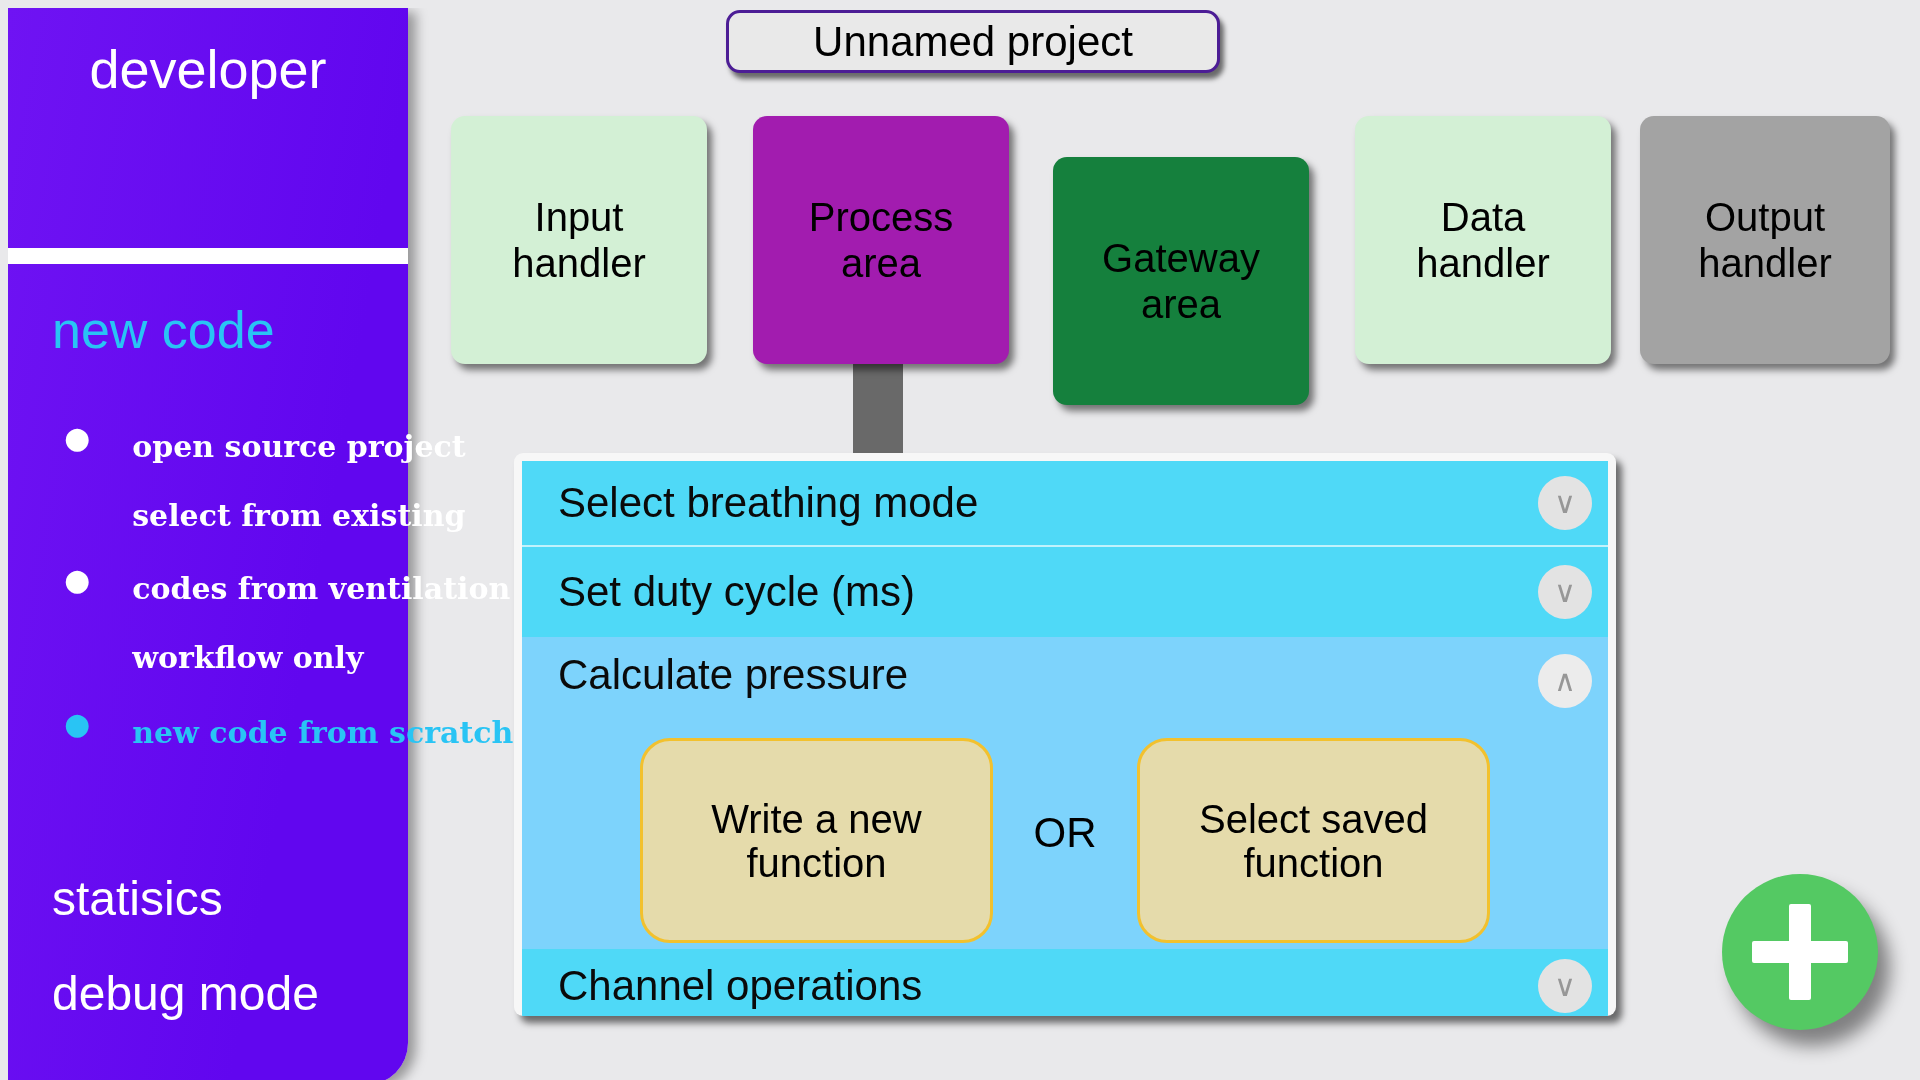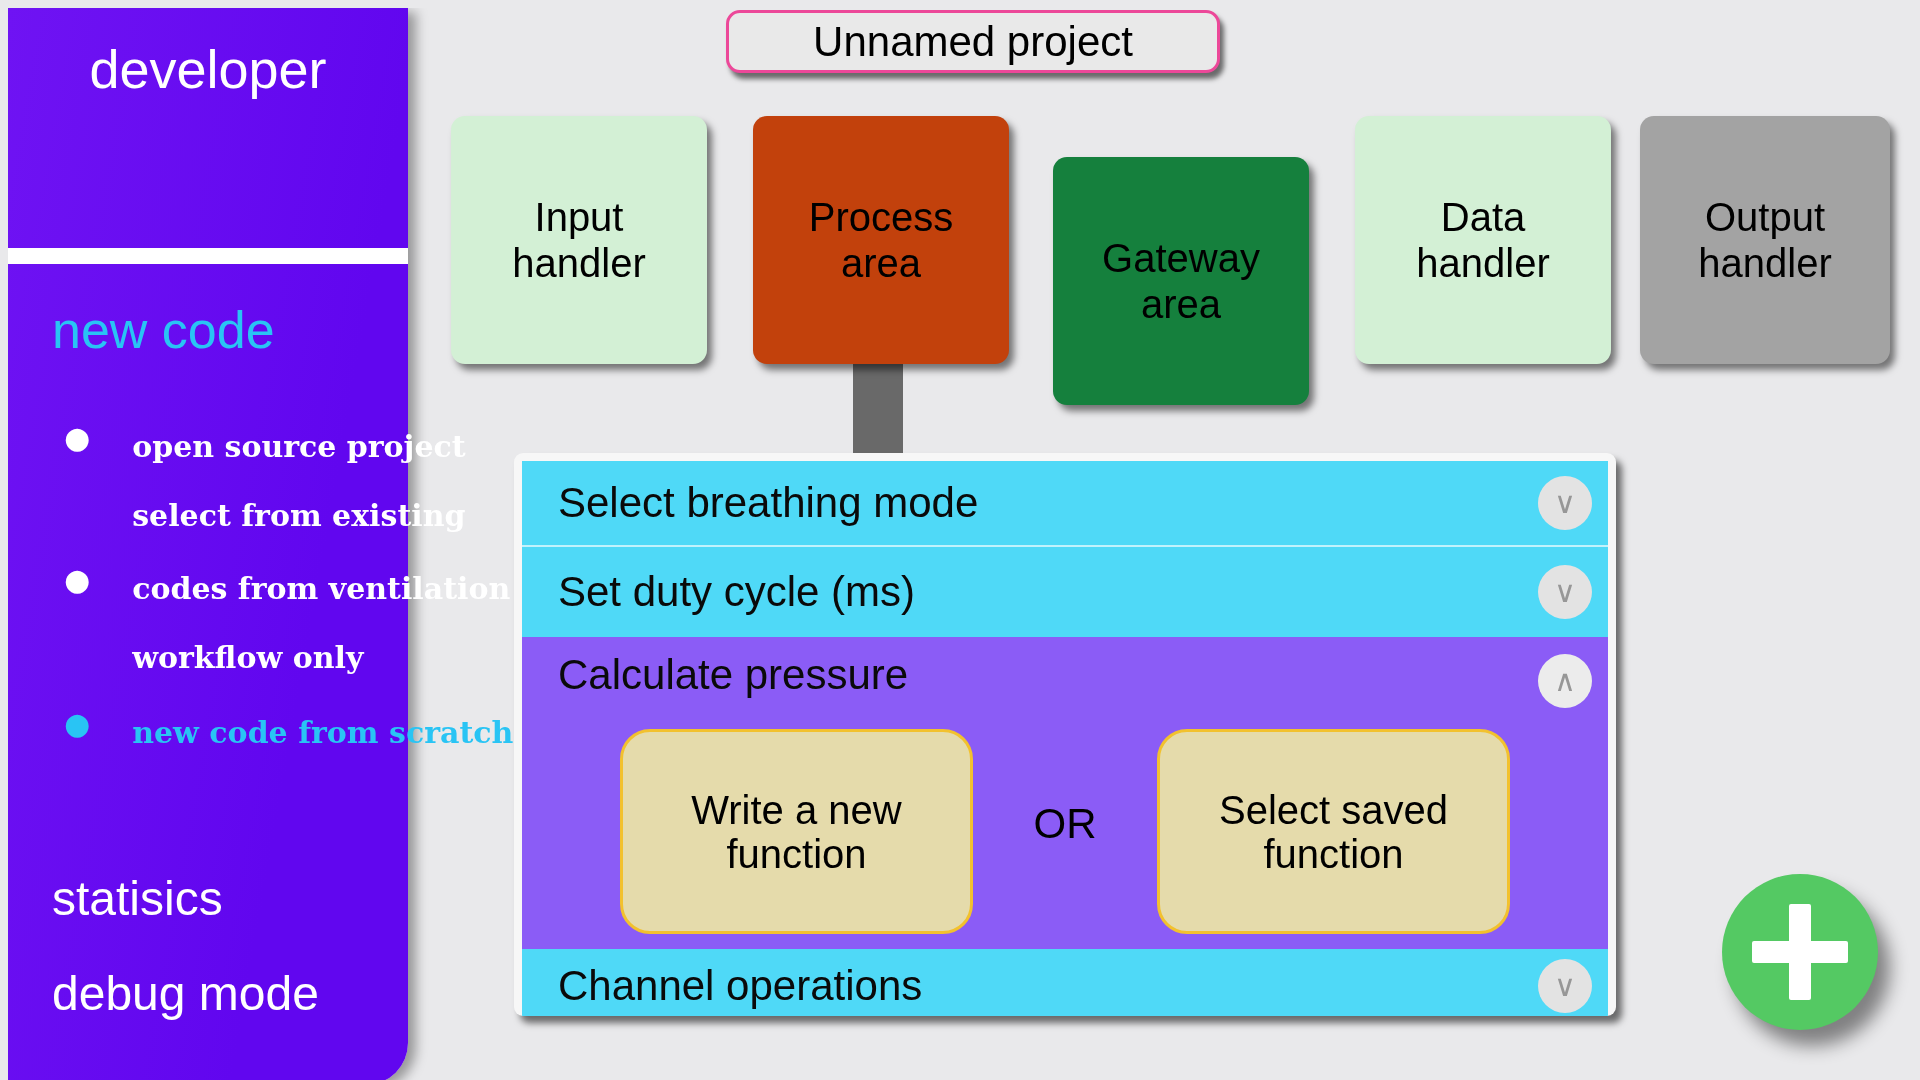--- a/index.html
+++ b/index.html
@@ -47,21 +47,21 @@
     position:absolute; left:36px; font-size:48px; color:#fff; white-space:nowrap;
     cursor:pointer;
   }
   .si0 { top:758px; }
   .si1 { top:855px;text-align:center; }
   .si2 { top:950px; }
 
   
   .project-btn {
     position:absolute; left:718px; top:2px; width:494px; height:63px;
-    background:#e9e9e9; border:3px solid #ec4899; border-radius:14px;
+    background:#e9e9e9; border:3px solid #4c1d95; border-radius:14px;
     display:flex; align-items:center; justify-content:center;
     font-size:42px; color:#000;
     box-shadow:4px 6px 5px rgba(0,0,0,0.55);
     z-index:4; cursor:pointer;
   }
 
   
   .card {
     position:absolute; top:108px; height:248px; width:256px;
     border-radius:14px;
@@ -84,43 +84,43 @@
 
   
   .panel {
     position:absolute; left:506px; top:445px; width:1102px; height:563px;
     border-radius:9px; overflow:hidden;
     box-shadow:6px 7px 7px rgba(0,0,0,0.55);
     z-index:3; background:#f7f7f7;
   }
   .prow { position:relative; width:100%; }
   .prow.cyan { background:#4fd9f7; }
-  .prow.light { background:#8b5cf6; }
+  .prow.light { background:#7dd3fc; }
   .r0 { height:86px; border-bottom:2px solid rgba(255,255,255,0.65); }
   .r1 { height:90px; }
   .r2 { height:312px; }
   .r3 { height:73px; }
   .prow-label {
     position:absolute; left:28px; top:50%; transform:translateY(-50%);
     font-size:42px; color:#0a0a0a; white-space:nowrap;
   }
   .r2 .prow-label { top:38px; }
   .chev-circle {
     position:absolute; right:16px; top:50%; transform:translateY(-50%);
     width:54px; height:54px; border-radius:50%;
     background:#e3e3e3; display:flex; align-items:center; justify-content:center;
     cursor:pointer;
   }
   .r2 .chev-circle { top:44px; background:#ececec; }
   .chev {
     font-family:"DejaVu Sans", sans-serif; font-size:30px; color:#979797; line-height:1;
   }
   .expand-content {
-    position:absolute; left:0; top:84px; width:100%; height:205px;
-    display:flex; align-items:stretch; justify-content:center; gap:46px;
+    position:absolute; left:0; top:93px; width:100%; height:205px;
+    display:flex; align-items:stretch; justify-content:center; gap:26px;
   }
   .fn-btn {
     width:353px; height:205px;
     background:#e5dbab; border:3px solid #f2c12e; border-radius:30px;
     display:flex; align-items:center; justify-content:center; text-align:center;
     font-size:40px; line-height:1.1; color:#000; padding:0 34px;
     cursor:pointer;
   }
   .or-sep {
     width:92px; display:flex; align-items:center; justify-content:center;
@@ -176,21 +176,21 @@
 
     <div class="side-item si1">statisics</div>
     <div class="side-item si2">debug mode</div>
   </div>
 
   <div class="project-btn">Unnamed project</div>
 
   <div class="connector"></div>
 
   <div class="card card0" style="background: rgb(211, 240, 213);">Input handler</div>
-  <div class="card card1" style="background: #c2410c;">Process area</div>
+  <div class="card card1" style="background: #a21caf;">Process area</div>
   <div class="card card2" style="background: #15803d; margin-top: 41px;">Gateway area</div>
   <div class="card card3" style="background: rgb(211, 240, 213);">Data handler</div>
   <div class="card card4" style="background: #a3a3a3;">Output handler</div>
 
   <div class="panel">
 
     <div class="prow cyan r0">
       <div class="prow-label">Select breathing mode</div>
       <div class="chev-circle">
         <span class="chev">∨</span>

